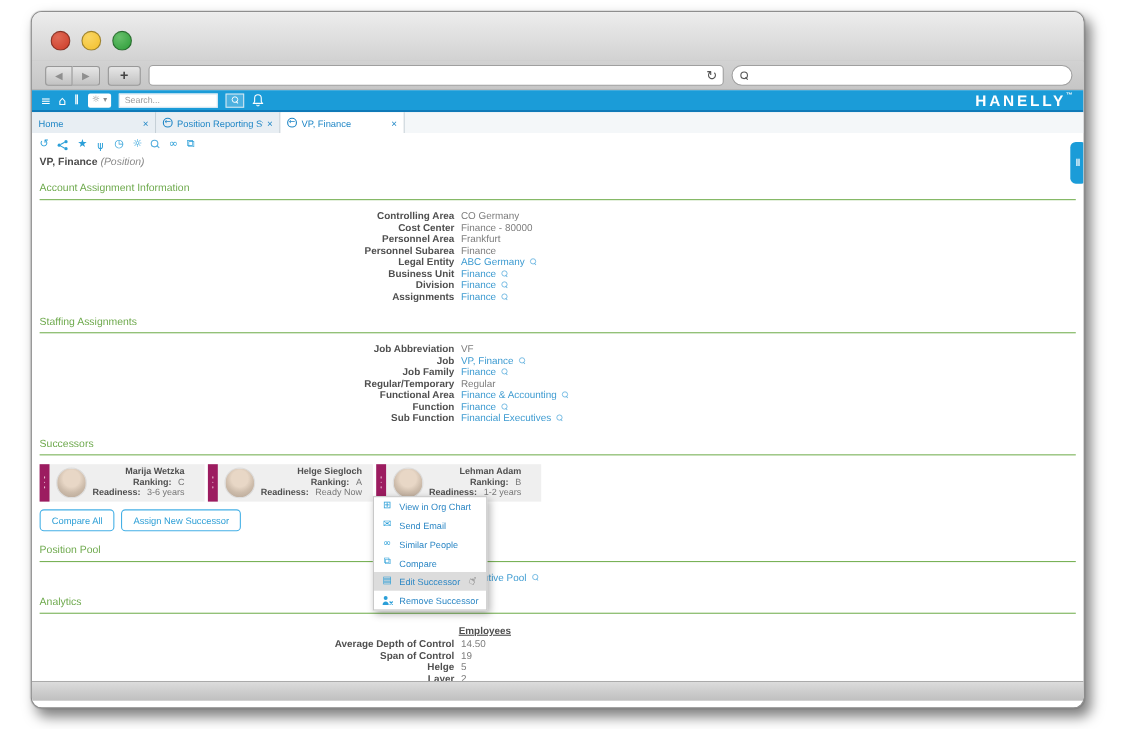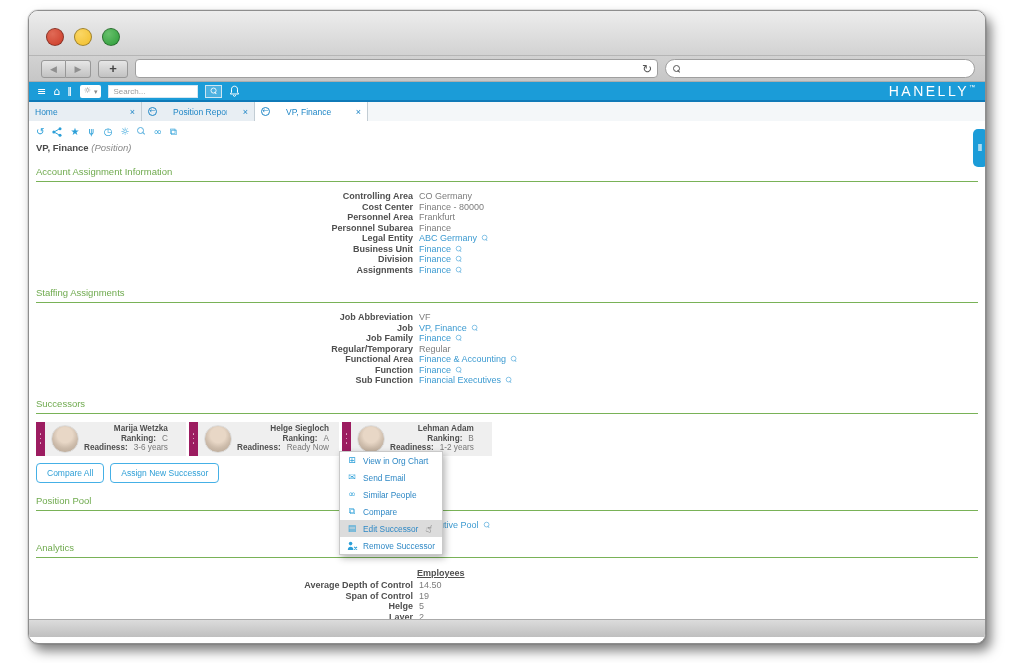--- a/index.html
+++ b/index.html
@@ -51,26 +51,26 @@
   .gearbox .gear { color:#8a8a8a; font-size:8px; line-height:8px; font-family:"DejaVu Sans",sans-serif; }
   .gearbox .caret { color:#8a8a8a; font-size:7px; line-height:7px; }
   .appsearch { width:90px; height:13px; background:#fff; border:1px solid #d5e7f2; display:flex; align-items:center; padding:0 4px; }
   .appsearch input { width:100%; border:none; outline:none; font-size:8px; color:#555; background:transparent; }
   .appsearch input::placeholder { color:#9a9a9a; }
   .appsearchbtn { width:17px; height:13px; background:rgba(255,255,255,.22); border:1px solid #cfe6f2;
     display:flex; align-items:center; justify-content:center; }
   .appsearchbtn .mag { transform:scale(.85); }
   .bell svg { display:block; }
   .flex1 { flex:1; }
-  .brand { color:#fff; font-size:14px; letter-spacing:2.5px; font-weight:400; display:flex; align-items:flex-start; }
+  .brand { color:#fff; font-size:14px; letter-spacing:2.5px; font-weight:700; display:flex; align-items:flex-start; }
   .brand .tm { font-size:6px; margin-top:1px; letter-spacing:0; }
 
   
   .tabbar { height:21px; background:#f0f4f7; border-top:2px solid #0f7ab8; display:flex; font-size:8.5px; }
-  .tab { width:113px; display:flex; align-items:center; gap:16px; padding:0 6px; border-right:1px solid #c3cdd4;
+  .tab { width:113px; display:flex; align-items:center; gap:4px; padding:0 6px; border-right:1px solid #c3cdd4;
     background:#e8eef3; color:#1f86c6; }
   .tab.active { background:#fff; }
   .tab .tlabel { flex:1; white-space:nowrap; overflow:hidden; }
   .tab .tclose { color:#1f86c6; font-size:9px; }
   .backcirc { width:9px; height:9px; flex:none; border:1px solid #1f86c6; border-radius:50%;
     color:#1f86c6; font-size:7px; line-height:7px; text-align:center; font-family:"DejaVu Sans",sans-serif; }
   .tabfill { flex:1; background:#f4f7f9; }
 
   
   .content { position:relative; height:498px; background:#fff; overflow:hidden; padding:0 7px; }

